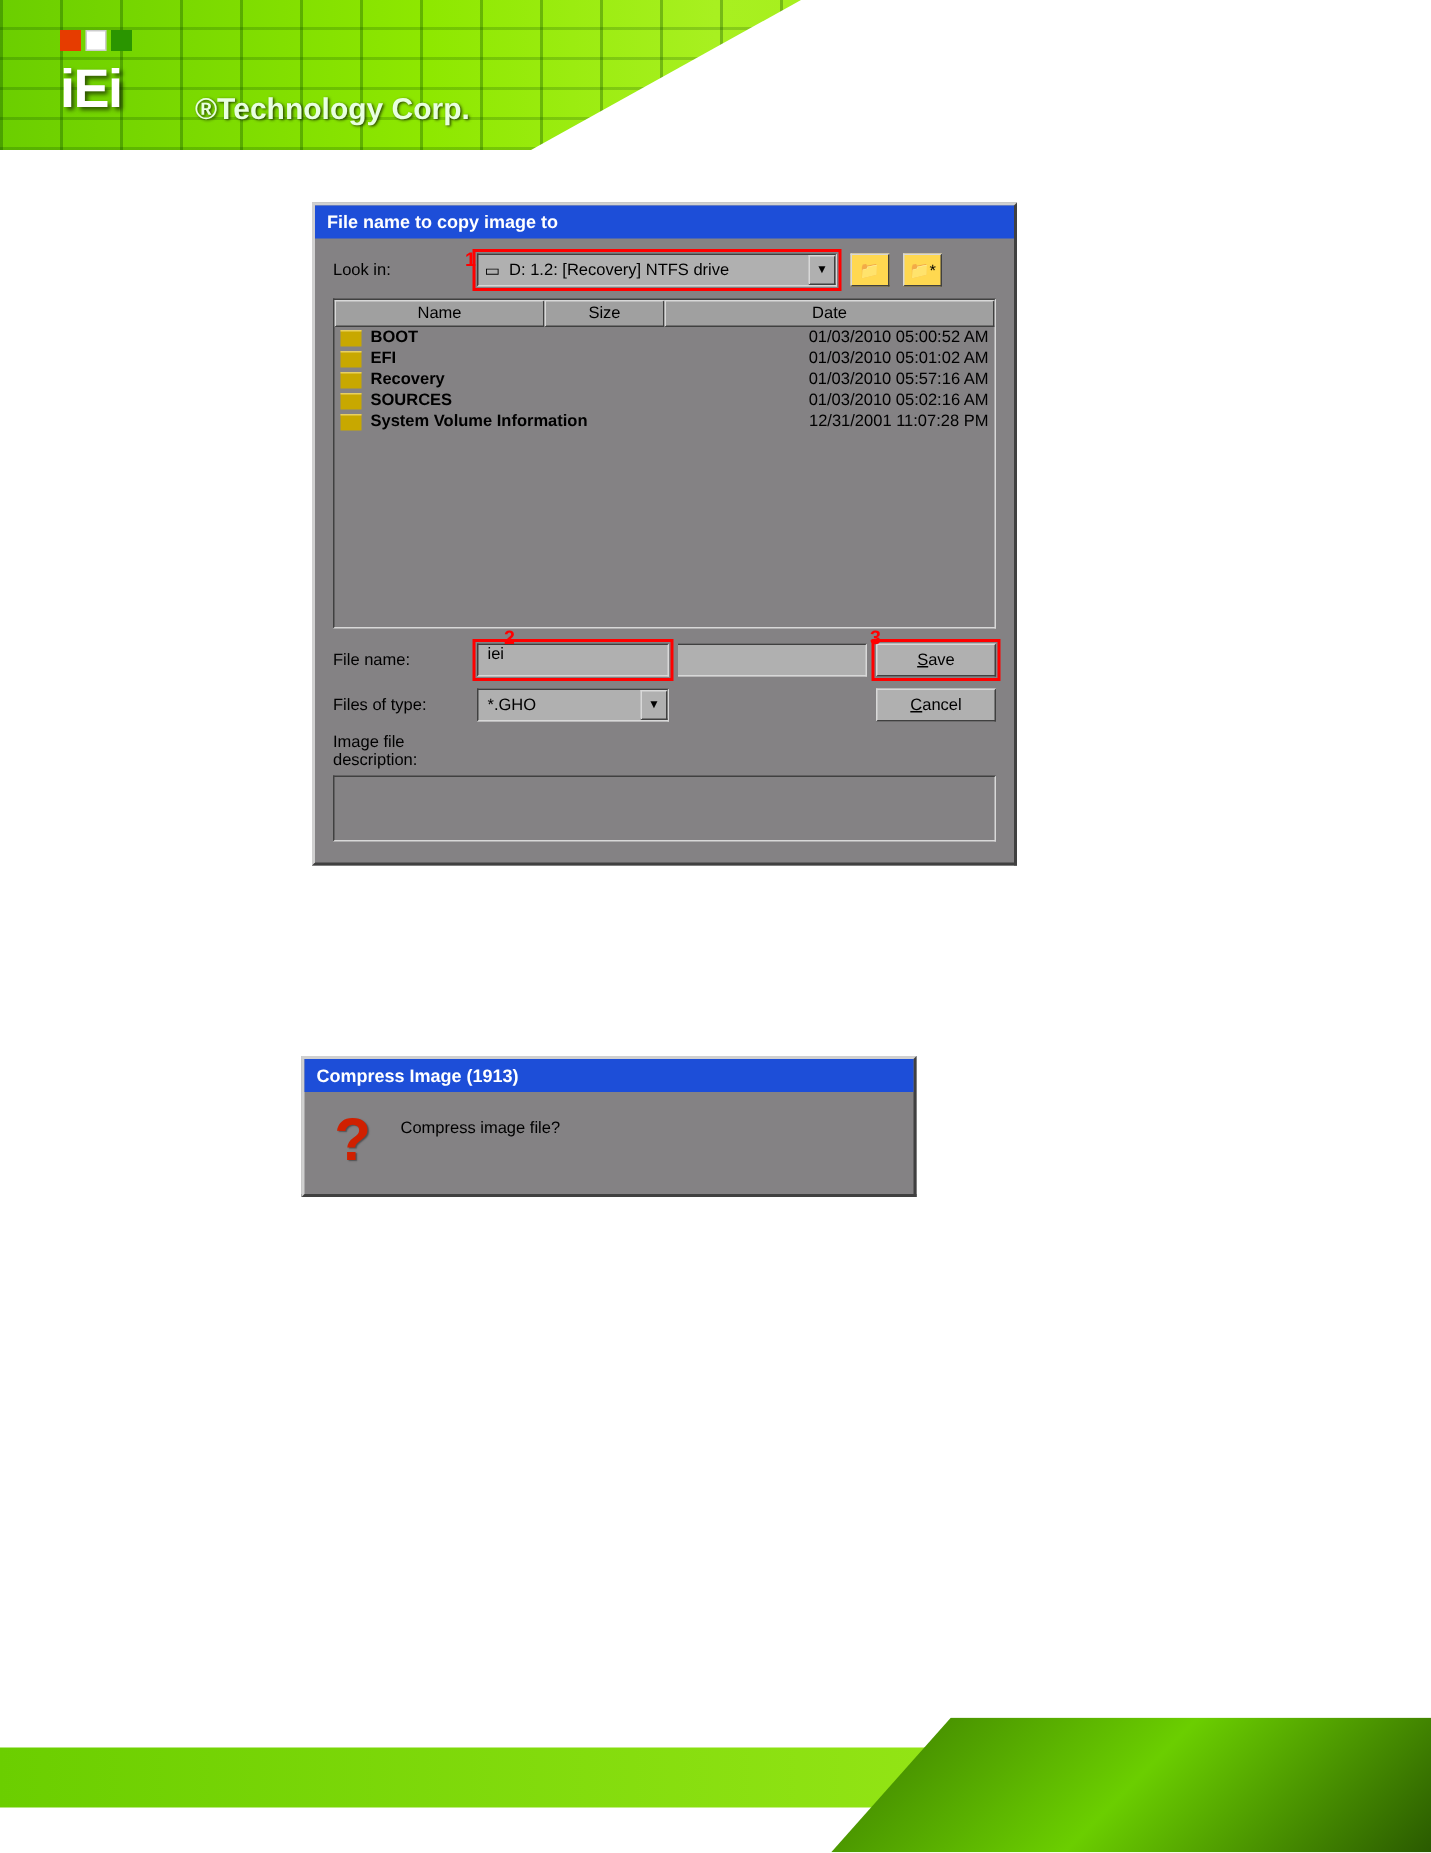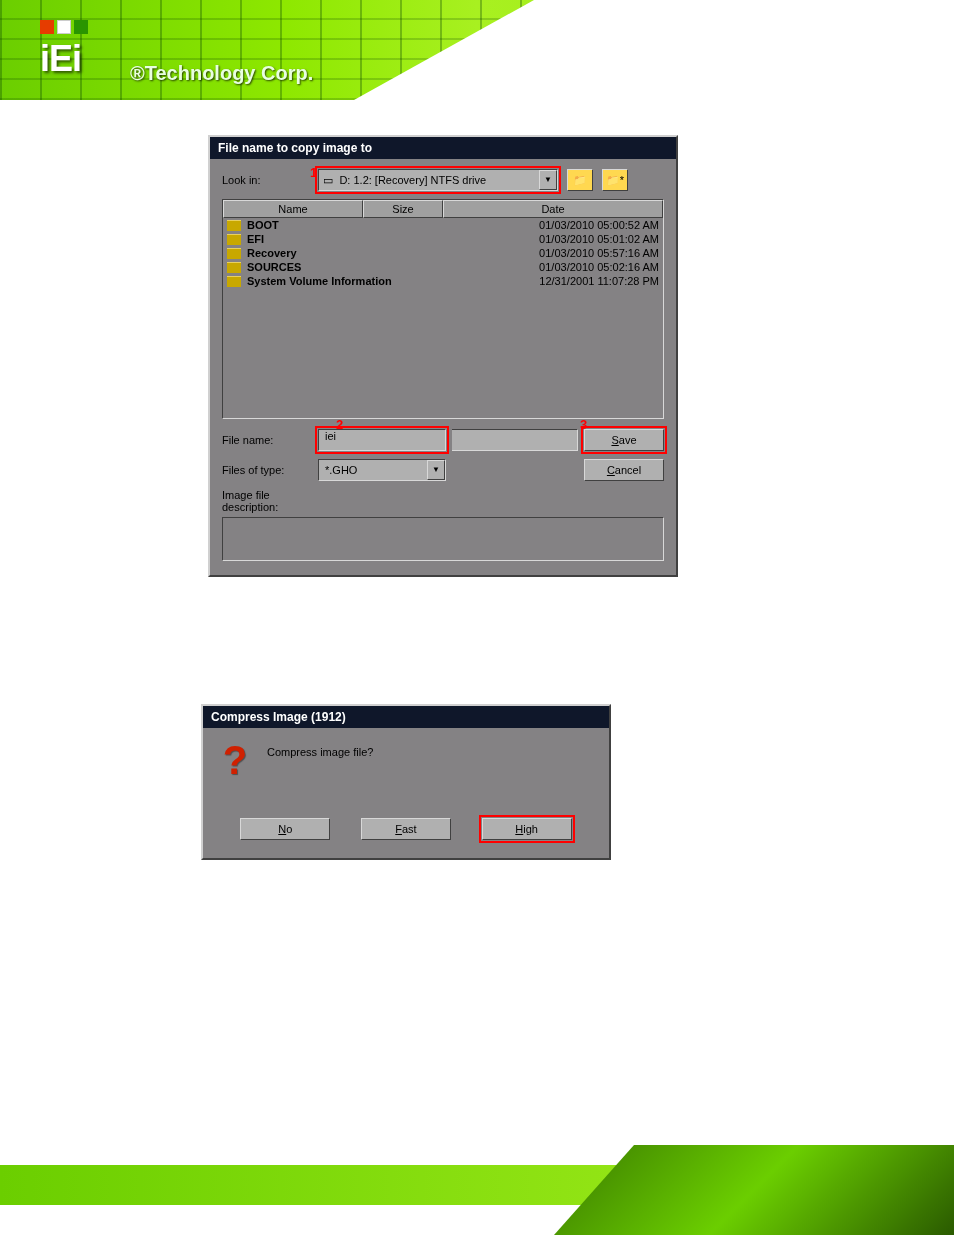--- a/index.html
+++ b/index.html
@@ -63,21 +63,21 @@
   background: #848284;
   border-top: 2px solid #d0d0d0;
   border-left: 2px solid #d0d0d0;
   border-right: 2px solid #404040;
   border-bottom: 2px solid #404040;
   font-family: "MS Sans Serif", Tahoma, sans-serif;
   font-size: 11px;
 }
 .dialog1 { top: 135px; left: 208px; width: 470px; }
 .titlebar {
-  background: #0f172a;
+  background: #1d4ed8;
   color: #fff;
   padding: 4px 8px;
   font-weight: bold;
   font-size: 12px;
 }
 .dlg-body { padding: 10px 12px 14px; }
 .row { display: flex; align-items: center; gap: 6px; margin-bottom: 8px; }
 .lbl { width: 90px; color: #000; }
 .combo {
   flex: 1;
@@ -337,30 +337,25 @@
       <div style="flex:1"></div>
       <div class="btn"><u>C</u>ancel</div>
     </div>
 
     <div style="margin-top:4px" class="lbl">Image file description:</div>
     <div class="desc-box"></div>
   </div>
 </div>
 
 <div class="dialog dialog2">
-  <div class="titlebar">Compress Image (1912)</div>
+  <div class="titlebar">Compress Image (1913)</div>
   <div class="dlg2-body">
     <div style="display:flex; gap:14px; align-items:flex-start">
       <div class="qmark">?</div>
       <div style="font-size:11px; padding-top:4px">Compress image file?</div>
     </div>
-    <div class="btn-row">
-      <div class="btn2"><u>N</u>o</div>
-      <div class="btn2"><u>F</u>ast</div>
-      <div class="btn2 red-box"><u>H</u>igh</div>
-    </div>
   </div>
 </div>
 
 <div class="bottom-banner">
   <div class="green-strip"></div>
   <div class="bottom-circuit"></div>
 </div>
 
 </body></html>

